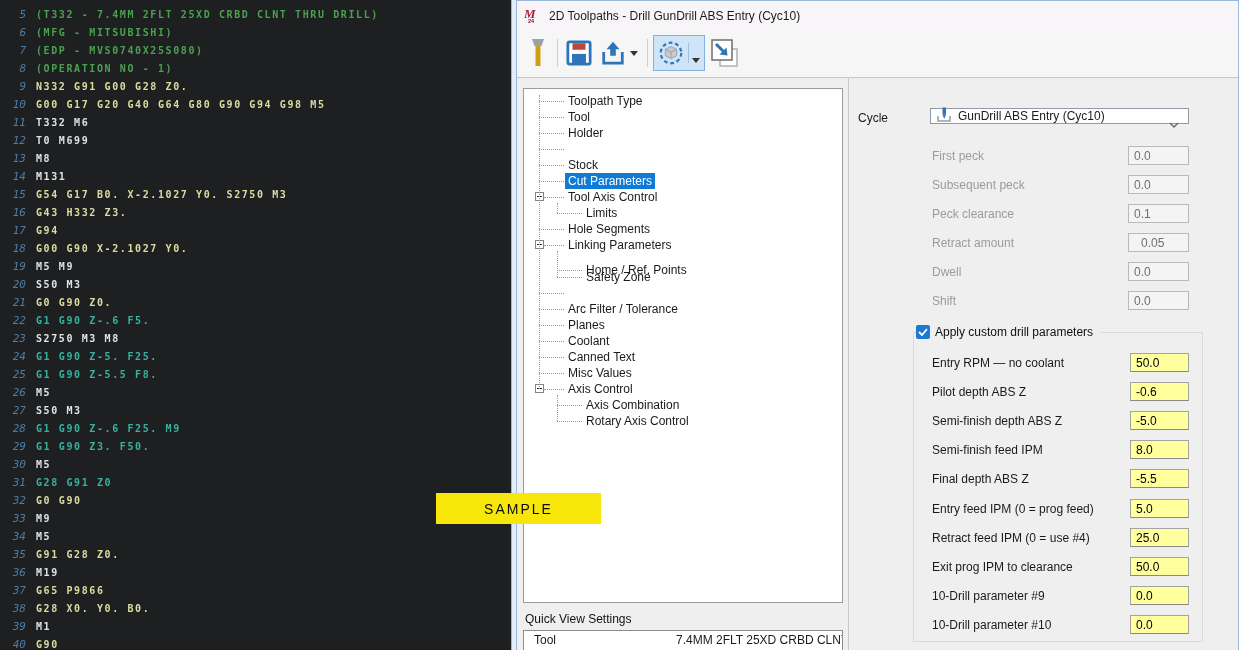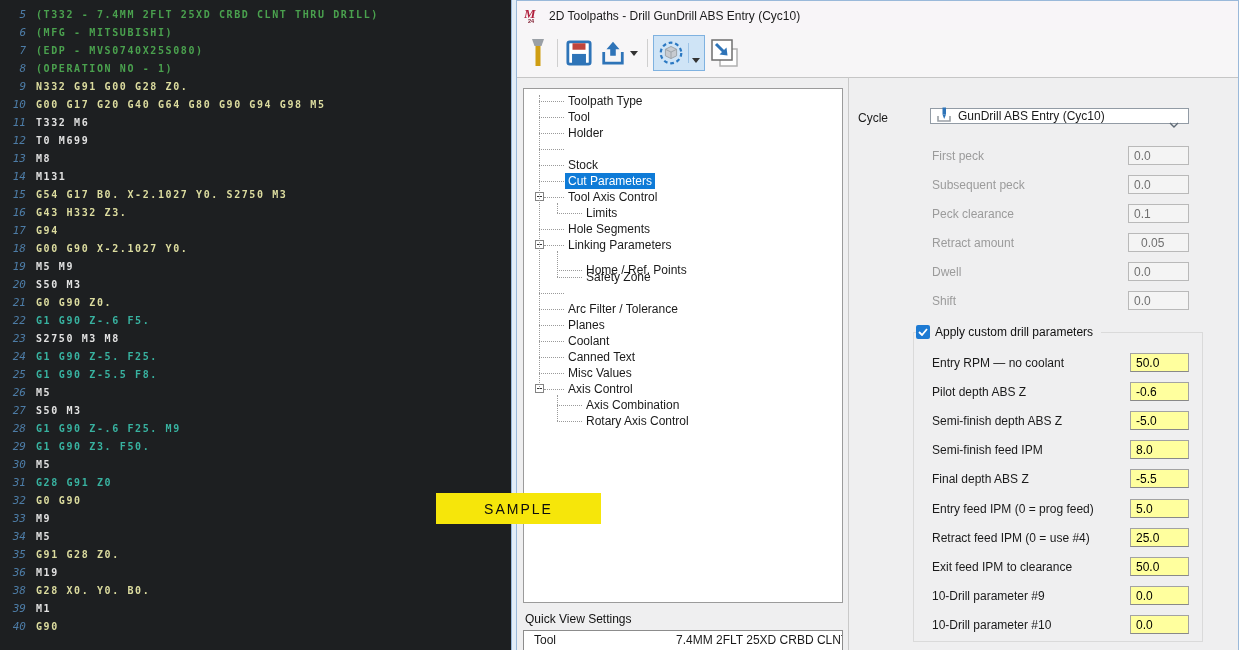--- a/index.html
+++ b/index.html
@@ -109,20 +109,21 @@
       <div class="code-line"><span class="lnum">27</span><span class="ltext plain">S50 M3</span></div>
       <div class="code-line"><span class="lnum">28</span><span class="ltext motion">G1 G90 Z-.6 F25. M9</span></div>
       <div class="code-line"><span class="lnum">29</span><span class="ltext motion">G1 G90 Z3. F50.</span></div>
       <div class="code-line"><span class="lnum">30</span><span class="ltext plain">M5</span></div>
       <div class="code-line"><span class="lnum">31</span><span class="ltext motion">G28 G91 Z0</span></div>
       <div class="code-line"><span class="lnum">32</span><span class="ltext gcode">G0 G90</span></div>
       <div class="code-line"><span class="lnum">33</span><span class="ltext plain">M9</span></div>
       <div class="code-line"><span class="lnum">34</span><span class="ltext plain">M5</span></div>
       <div class="code-line"><span class="lnum">35</span><span class="ltext gcode">G91 G28 Z0.</span></div>
       <div class="code-line"><span class="lnum">36</span><span class="ltext plain">M19</span></div>
+      <div class="code-line"><span class="lnum">37</span><span class="ltext gcode">G65 P9866</span></div>
       <div class="code-line"><span class="lnum">38</span><span class="ltext gcode">G28 X0. Y0. B0.</span></div>
       <div class="code-line"><span class="lnum">39</span><span class="ltext plain">M1</span></div>
       <div class="code-line"><span class="lnum">40</span><span class="ltext gcode">G90</span></div>
     </div>
 </div>
 
 <div class="frame-strip"></div>
 
 <div class="dialog">
 
@@ -336,21 +337,21 @@
       <div class="plbl" style="left: 415px; top: 413px;">Semi-finish depth ABS Z</div>
       <input class="fld fld-yellow" type="text" value="-5.0" style="left: 613px; top: 410px; width: 59px;">
       <div class="plbl" style="left: 415px; top: 442px;">Semi-finish feed IPM</div>
       <input class="fld fld-yellow" type="text" value="8.0" style="left: 613px; top: 439px; width: 59px;">
       <div class="plbl" style="left: 415px; top: 471px;">Final depth ABS Z</div>
       <input class="fld fld-yellow" type="text" value="-5.5" style="left: 613px; top: 468px; width: 59px;">
       <div class="plbl" style="left: 415px; top: 501px;">Entry feed IPM (0 = prog feed)</div>
       <input class="fld fld-yellow" type="text" value="5.0" style="left: 613px; top: 498px; width: 59px;">
       <div class="plbl" style="left: 415px; top: 530px;">Retract feed IPM (0 = use #4)</div>
       <input class="fld fld-yellow" type="text" value="25.0" style="left: 613px; top: 527px; width: 59px;">
-      <div class="plbl" style="left: 415px; top: 559px;">Exit feed IPM to clearance</div>
+      <div class="plbl" style="left: 415px; top: 559px;">Exit prog IPM to clearance</div>
       <input class="fld fld-yellow" type="text" value="50.0" style="left: 613px; top: 556px; width: 59px;">
       <div class="plbl" style="left: 415px; top: 588px;">10-Drill parameter #9</div>
       <input class="fld fld-yellow" type="text" value="0.0" style="left: 613px; top: 585px; width: 59px;">
       <div class="plbl" style="left: 415px; top: 617px;">10-Drill parameter #10</div>
       <input class="fld fld-yellow" type="text" value="0.0" style="left: 613px; top: 614px; width: 59px;">
     </div>
 </div>
 
 <div class="sample">SAMPLE</div>
 

